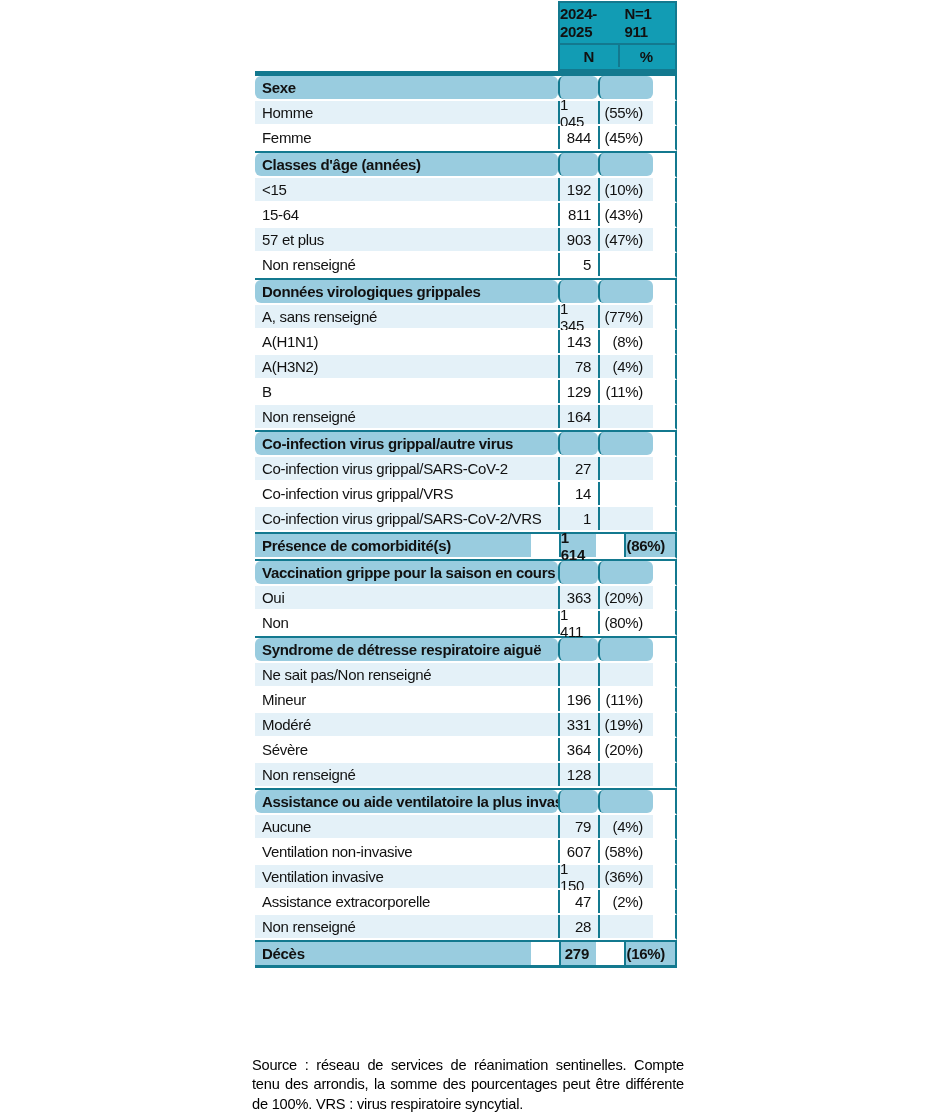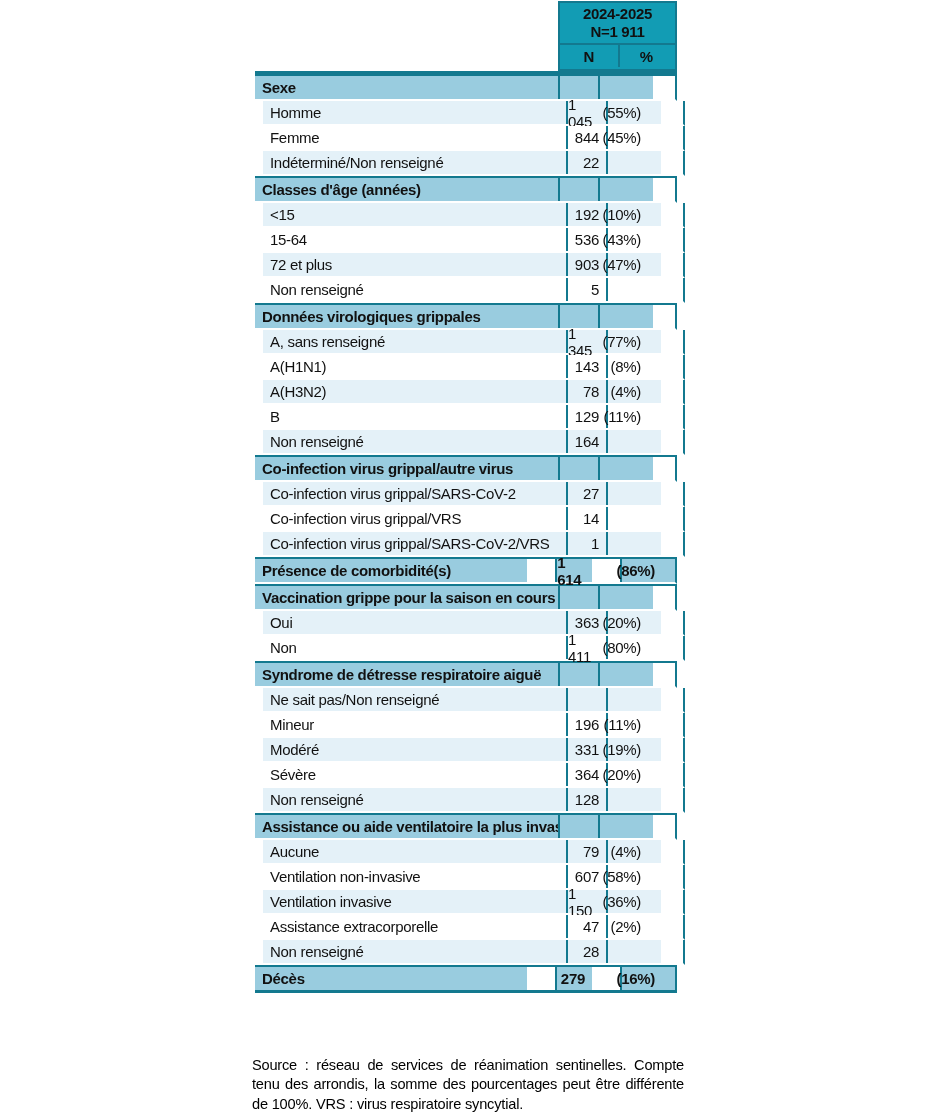--- a/index.html
+++ b/index.html
@@ -23,21 +23,21 @@
   .tablewrap{position:absolute;left:255px;top:1px;width:422px;}
 
   
   .colheadbox{
     margin-left:303px;width:119px;height:70px;
     background:var(--teal);
     border:2px solid var(--line);
   }
   .colheadbox .period{
     height:42px;border-bottom:2px solid var(--line);
-    display:flex;flex-direction:column;justify-content:center;align-items:center;
+    display:flex;flex-direction:row;justify-content:center;align-items:center;
     font-weight:bold;font-size:15px;line-height:18px;letter-spacing:-0.3px;
   }
   .colheadbox .cols{display:flex;height:22px;}
   .colheadbox .cols .cn{
     width:60px;border-right:2px solid var(--line);
     display:flex;align-items:center;justify-content:center;
     font-weight:bold;font-size:15px;
   }
   .colheadbox .cols .cp{
     width:53px;display:flex;align-items:center;justify-content:center;
@@ -54,30 +54,30 @@
   }
   .row .lab sub{font-size:9px;line-height:1;position:relative;top:16px;left:1px;}
   .row .n{
     width:40px;border-left:2px solid var(--line);
     display:flex;align-items:center;justify-content:flex-end;
     padding-right:7px;font-size:15px;letter-spacing:-0.3px;height:23px;
   }
   .row .pct{
     width:55px;border-left:2px solid var(--line);
     display:flex;align-items:center;justify-content:flex-end;
-    padding-right:20px;font-size:15px;letter-spacing:-0.3px;height:23px;
-  }
-  .row.data{border-bottom:2px solid #fff;margin-left:8px;}
+    padding-right:10px;font-size:15px;letter-spacing:-0.3px;height:23px;
+  }
+  .row.data{border-bottom:2px solid #fff;}
   .row.data.alt0 .lab,.row.data.alt0 .n,.row.data.alt0 .pct{background:var(--rowlight);}
   .row.data.alt1 .lab,.row.data.alt1 .n,.row.data.alt1 .pct{background:var(--rowwhite);}
   .row.section{
     border-top:2px solid var(--line);
     border-bottom:2px solid #fff;
   }
-  .row.section .lab,.row.section .n,.row.section .pct{background:var(--section);}
+  .row.section .lab,.row.section .n,.row.section .pct{background:var(--section);border-radius:6px;}
   .row.section .lab{font-weight:bold;}
   .row.summary{
     border-top:2px solid var(--line);
     border-bottom:2px solid #fff;
     gap:28px;
   }
   .row.summary .lab,.row.summary .n,.row.summary .pct{background:var(--section);font-weight:bold;}
   .row.summary .lab{font-weight:bold;}
   .row.last{border-bottom:3px solid var(--line);}
 
@@ -113,42 +113,37 @@
         <div class="row data alt0">
           <div class="lab">Homme</div>
           <div class="n">1 045</div>
           <div class="pct">(55%)</div>
         </div>
         <div class="row data alt1">
           <div class="lab">Femme</div>
           <div class="n">844</div>
           <div class="pct">(45%)</div>
         </div>
-        <div class="row data alt0">
-          <div class="lab">Indéterminé/Non renseigné</div>
-          <div class="n">22</div>
-          <div class="pct"></div>
-        </div>
         <div class="row section">
           <div class="lab">Classes d'âge (années)</div>
           <div class="n"></div>
           <div class="pct"></div>
         </div>
         <div class="row data alt0">
           <div class="lab">&lt;15</div>
           <div class="n">192</div>
           <div class="pct">(10%)</div>
         </div>
         <div class="row data alt1">
           <div class="lab">15-64</div>
-          <div class="n">536</div>
+          <div class="n">811</div>
           <div class="pct">(43%)</div>
         </div>
         <div class="row data alt0">
-          <div class="lab">72 et plus</div>
+          <div class="lab">57 et plus</div>
           <div class="n">903</div>
           <div class="pct">(47%)</div>
         </div>
         <div class="row data alt1">
           <div class="lab">Non renseigné</div>
           <div class="n">5</div>
           <div class="pct"></div>
         </div>
         <div class="row section">
           <div class="lab">Données virologiques grippales</div>

